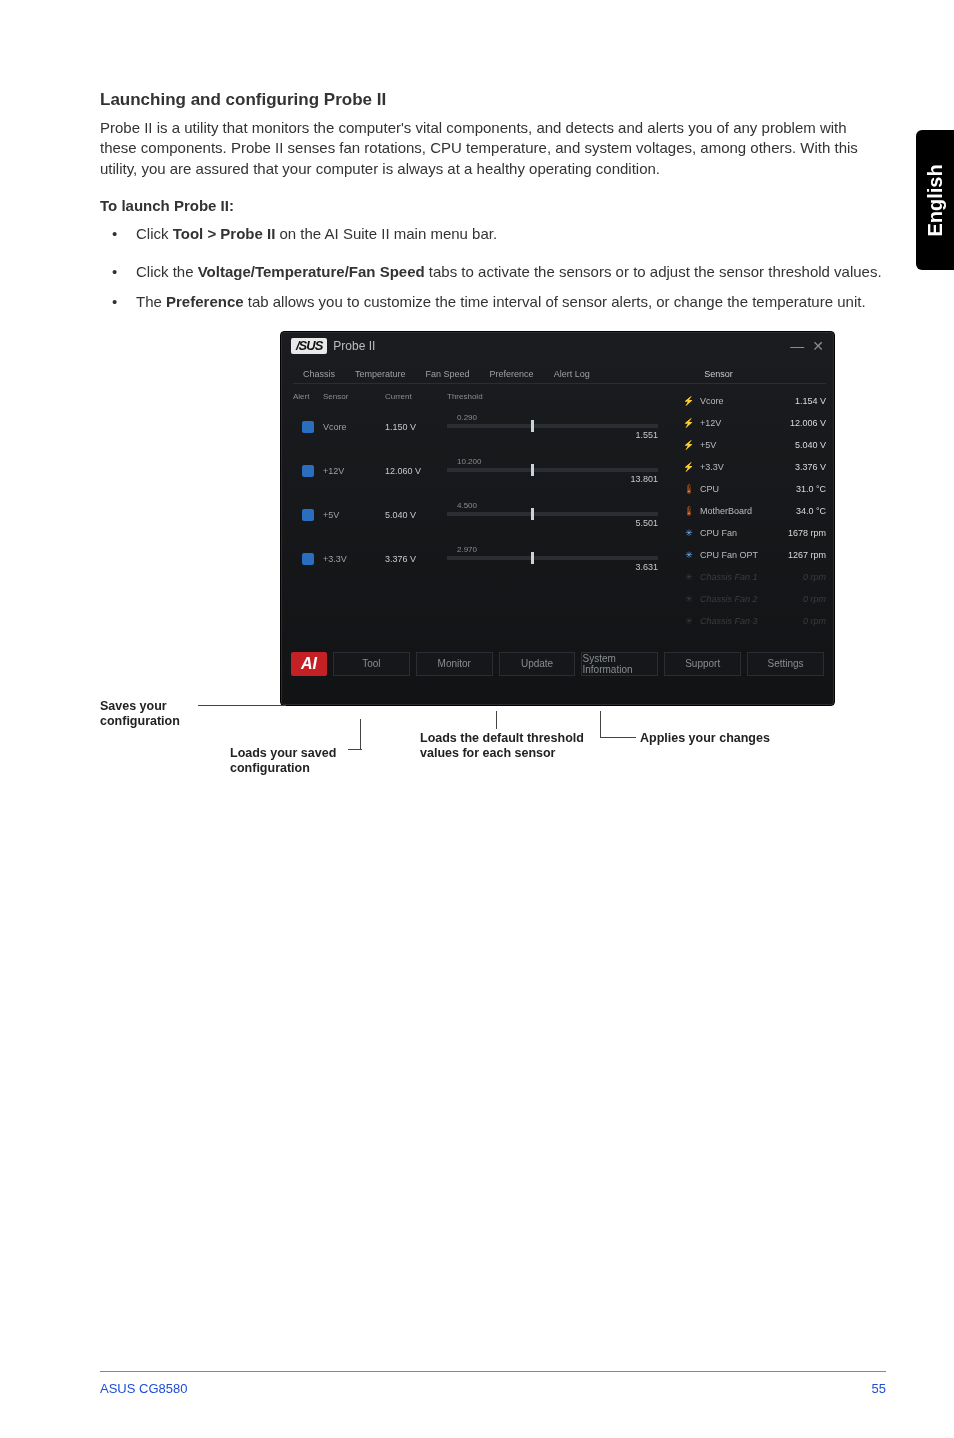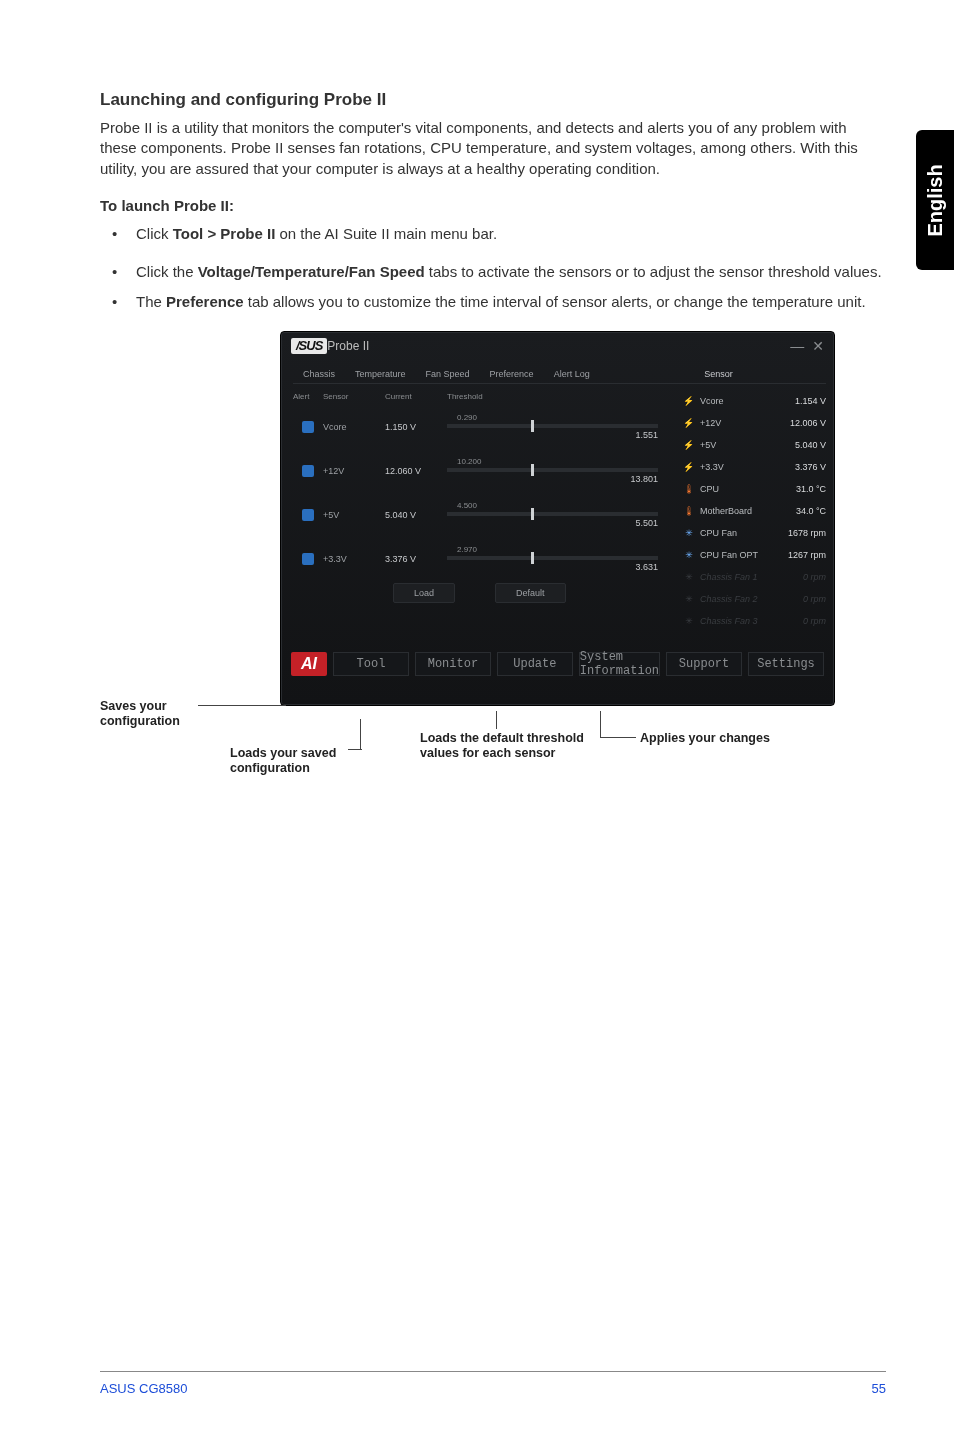--- a/index.html
+++ b/index.html
@@ -10,21 +10,21 @@
     h3 { font-size:17px; font-weight:bold; margin-bottom:8px; }
     p.intro { font-size:15px; line-height:1.35; margin-bottom:18px; }
     .sub { font-size:15px; font-weight:bold; margin-top:6px; margin-bottom:10px; }
     ul.bul { list-style:none; margin-left:0; margin-bottom:18px; }
     ul.bul li { font-size:15px; line-height:1.35; padding-left:36px; position:relative; margin-bottom:10px; }
     ul.bul li::before { content:"•"; position:absolute; left:12px; top:0; }
     .bold { font-weight:bold; }
     .shot-wrap { position:relative; margin-top:10px; width:760px; }
     .app { position:absolute; left:180px; top:0; width:555px; height:375px; background:linear-gradient(#1a1c1f,#121315); border:1px solid #000; border-radius:4px; box-shadow:0 0 0 1px #2a2d31 inset; }
     .titlebar { height:28px; display:flex; align-items:center; padding:0 10px; color:#bcbcbc; font-size:12px; }
-    .ttl-logo { font-weight:bold; font-style:italic; letter-spacing:-1px; background:#e9e9e9; color:#111; padding:0 5px 1px; border-radius:2px; font-size:13px; }
+    .ttl-logo { font-weight:bold; font-style:italic; letter-spacing:-1px; background:#e9e9e9; color:#111; padding:0 5px 1px; border-radius:2px; margin-right:6px; font-size:13px; }
     .ttl-min,.ttl-close { margin-left:auto; color:#8a8d90; font-size:14px; }
     .ttl-close { margin-left:8px; }
     .tabs-row { display:flex; padding:0 8px 0 12px; height:24px; align-items:flex-end; }
     .tab { font-size:9px; color:#9da0a4; padding:4px 10px; border-bottom:1px solid #2a2d31; flex:0 0 auto; }
     .tab.big { flex:1; }
     .tab.sensor { flex:1.5; color:#c7c9cc; }
     .panel { display:flex; padding:6px 8px 4px 12px; gap:0; height:250px; }
     .leftp { flex:1; position:relative; }
     .hdr-row { display:flex; font-size:8px; color:#8a8d90; padding:2px 0 4px; }
     .hdr-row span:nth-child(1){ width:30px; }
@@ -45,21 +45,21 @@
     .srow { display:flex; align-items:center; height:22px; font-size:9px; }
     .srow .ic { width:14px; text-align:center; margin-right:4px; }
     .srow .nm { flex:1; color:#b9bcbf; }
     .srow .vl { color:#d9dbdd; }
     .ic.bolt{ color:#ffcc33; } .ic.temp{ color:#ff7a2f; } .ic.fan{ color:#6fb2ff; } .ic.dim{ color:#3a3d41; }
     .srow.muted .nm,.srow.muted .vl{ color:#3a3d41;font-style:italic; }
     .botbtns { display:flex; gap:40px; padding:2px 0 0 100px; }
     .botbtns .b { font-size:9px; color:#9da0a4; padding:4px 20px; background:#1d1f22; border:1px solid #2a2d31; border-radius:2px; }
     .statusbar { height:44px; display:flex; align-items:center; gap:6px; padding:0 10px; margin-top:8px; }
     .statusbar .logo2 { width:36px; height:24px; background:#c42127; color:#fff; font-style:italic; font-weight:bold; display:flex; align-items:center; justify-content:center; font-size:16px; border-radius:2px; }
-    .statusbar .sb { flex:1; height:24px; background:#15171a; border:1px solid #2a2d31; color:#8a8d90; font-size:12px; display:flex; align-items:center; justify-content:center;font-family:Liberation Mono, monospace; }
+    .statusbar .sb { flex:1; height:24px; background:#15171a; border:1px solid #2a2d31; color:#8a8d90; font-size:10px; display:flex; align-items:center; justify-content:center; }
     .callout { position:absolute; font-size:12.5px; font-weight:bold; color:#222; line-height:1.2; }
     .cl-line { position:absolute; background:#444; }
     .footer { position:absolute; bottom:42px; left:100px; right:68px; display:flex; justify-content:space-between; font-size:13px; color:#1d4ed8; }
     .footer .fl { }
     .footer .fr { }
     .foot-rule { position:absolute; bottom:66px; left:100px; right:68px; height:1px; background:#888; }
   </style>
 </head>
 <body>
 
@@ -157,24 +157,20 @@
                 <div class="cur">3.376 V</div>
                 <div class="th">
                   <span class="tv">2.970</span>
                   <div class="bar">
                     <i></i>
                   </div>
                   <span class="rv">3.631</span>
                 </div>
               </div>
             </div>
-          <div class="botbtns">
-            <div class="b">Load</div>
-            <div class="b">Default</div>
-          </div>
         </div>
         <div class="rightp">
           <div id="sensors-host">
               <div class="srow">
                 <span class="ic bolt">⚡</span>
                 <span class="nm">Vcore</span>
                 <span class="vl">1.154 V</span>
               </div>
               <div class="srow">
                 <span class="ic bolt">⚡</span>

